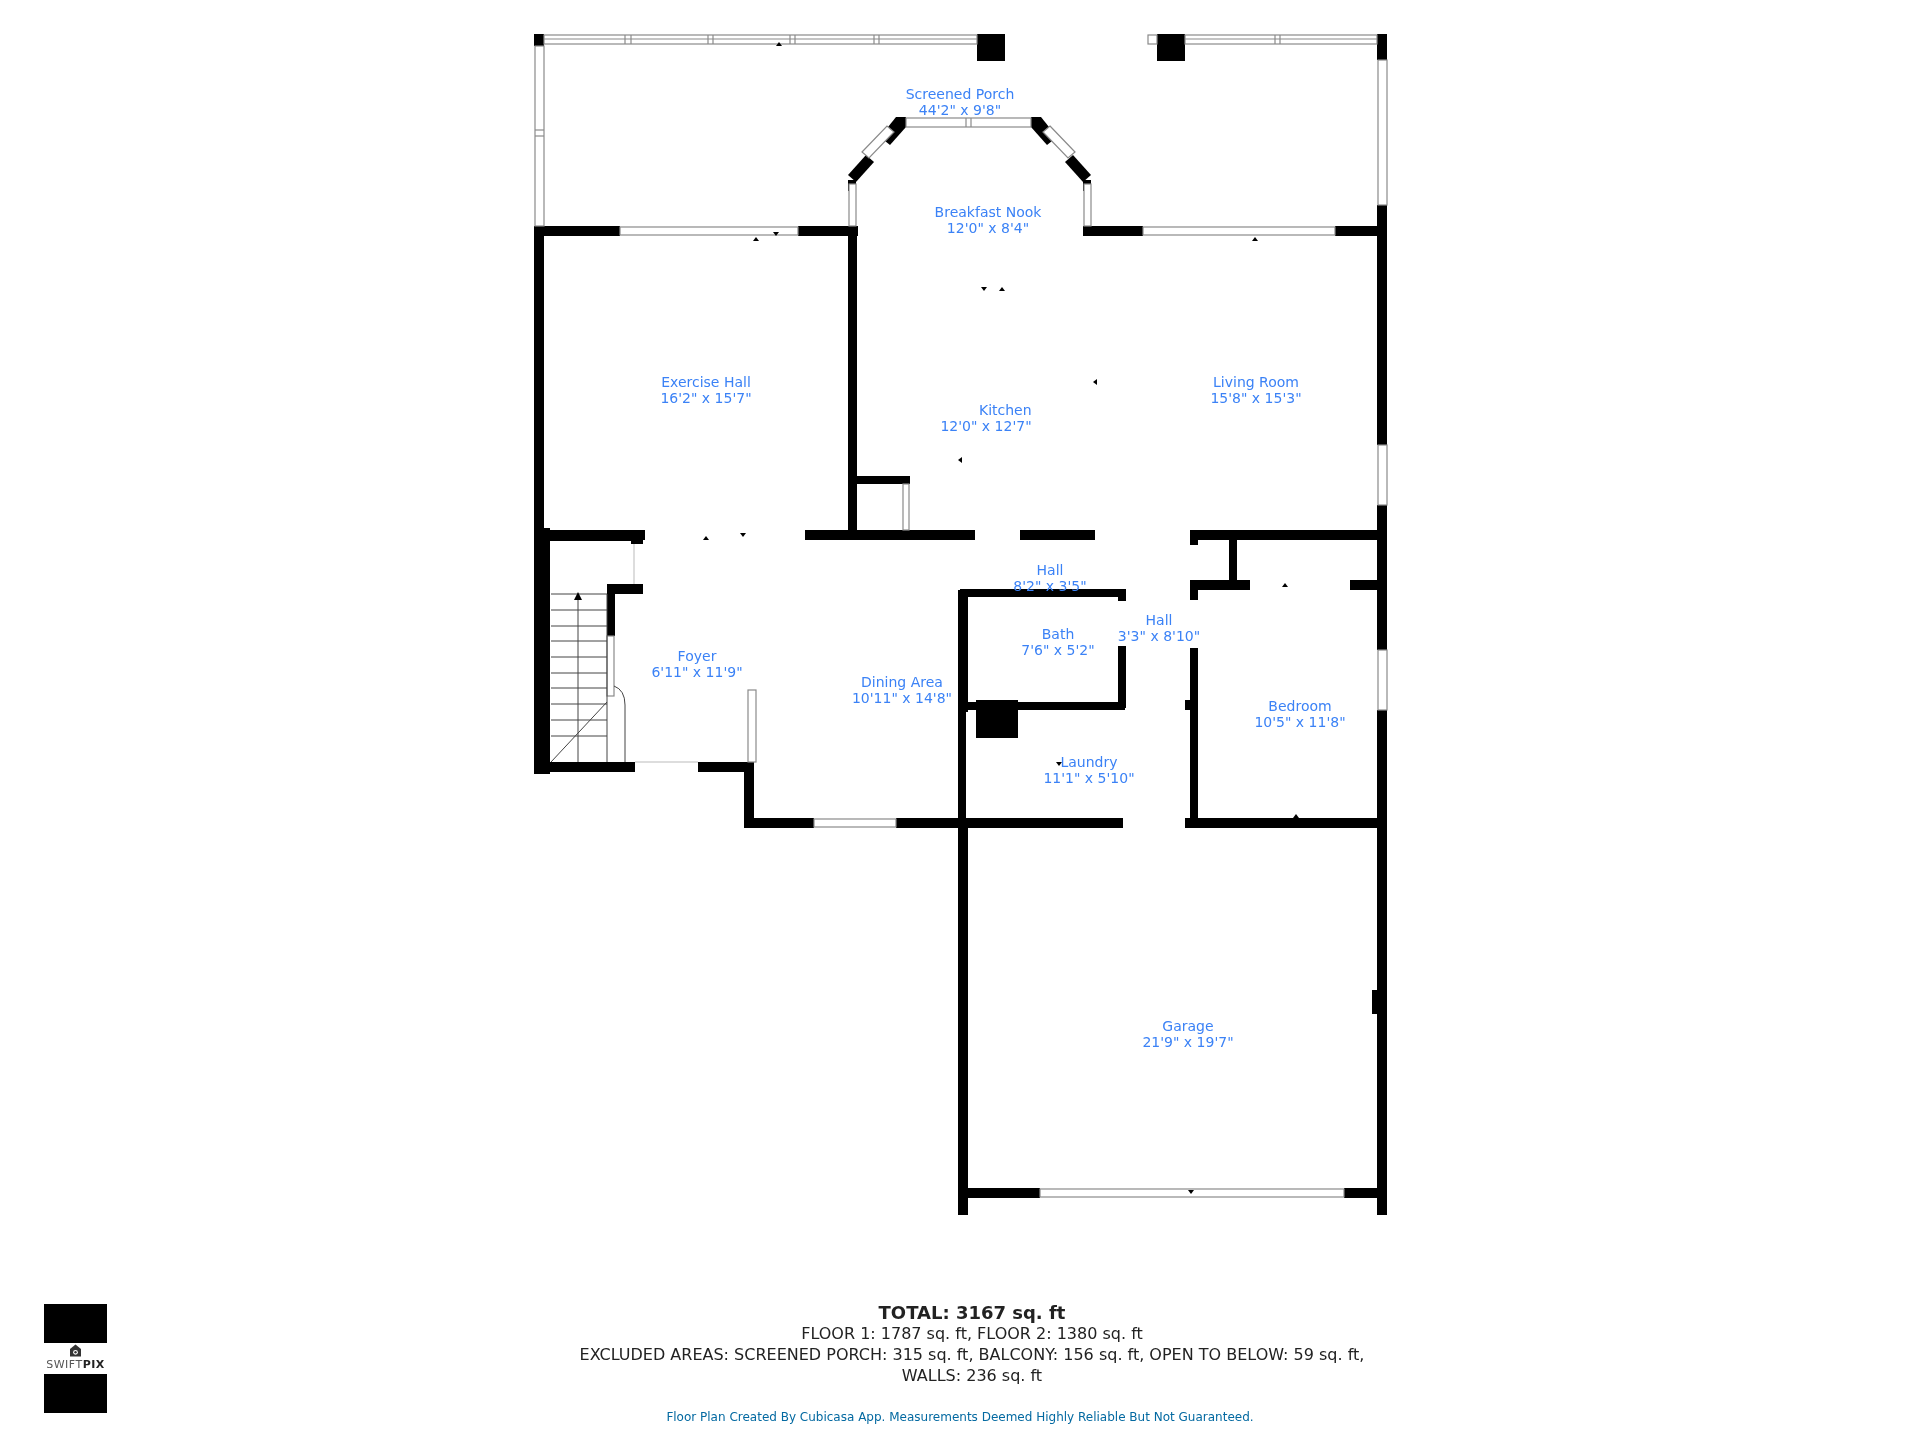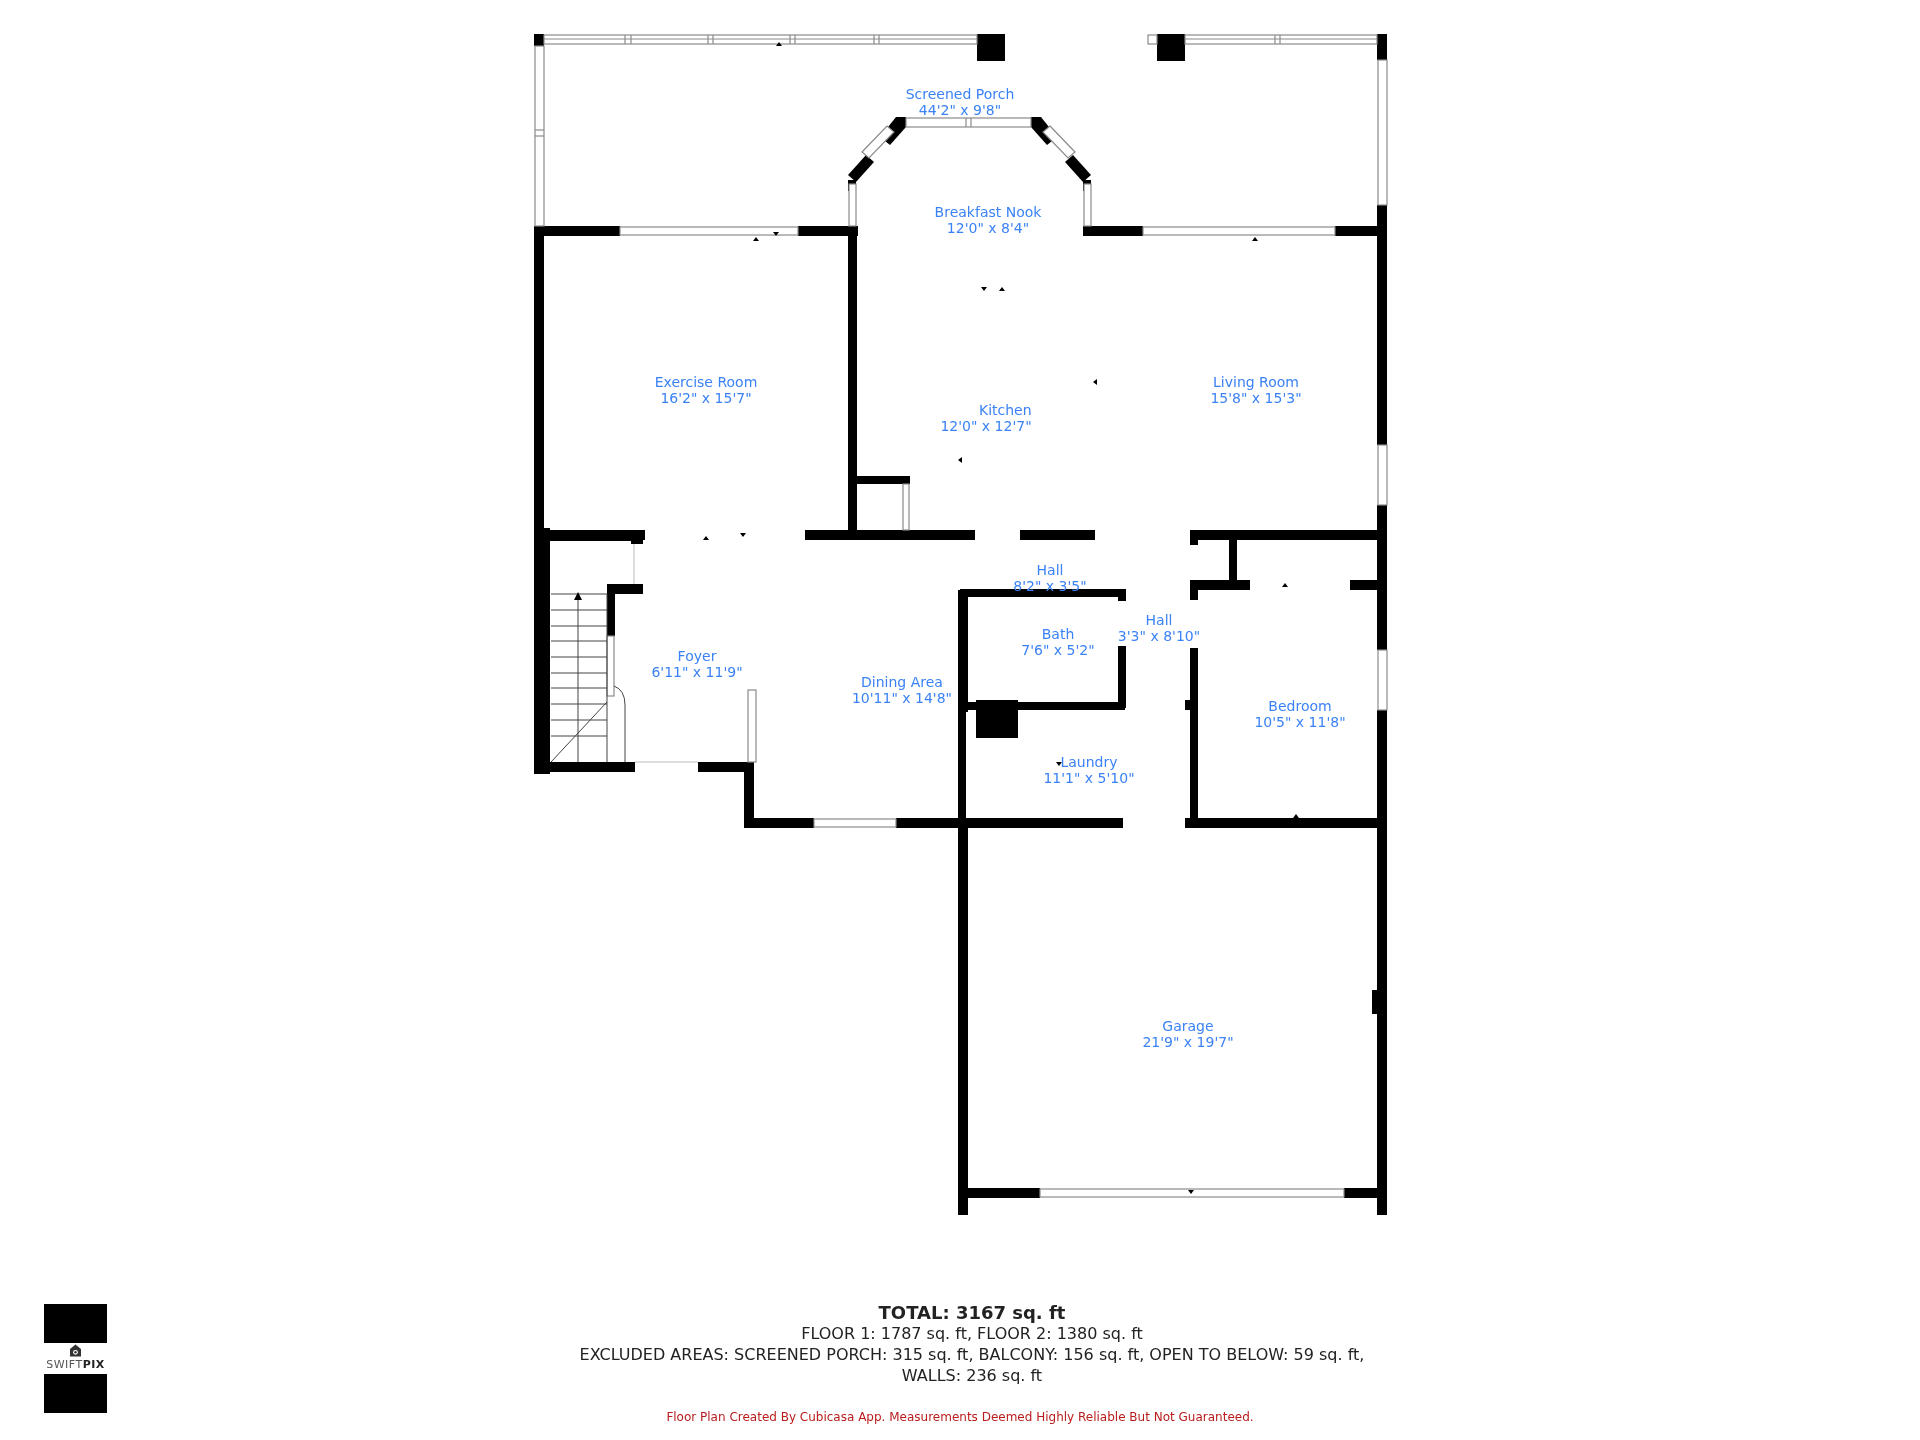--- a/index.html
+++ b/index.html
@@ -5,21 +5,21 @@
   html, body { margin: 0; padding: 0; background: #ffffff; }
   body { width: 1920px; height: 1440px; position: relative; overflow: hidden;
          font-family: "DejaVu Sans", "Liberation Sans", sans-serif; color: #222; }
   #plan { position: absolute; left: 0; top: 0; width: 1920px; height: 1440px; }
   .room-label { position: absolute; text-align: center; font-size: 14px; line-height: 16px;
                 color: #3b82f6; transform: translateX(-50%); white-space: nowrap; }
   .room-label .name, .room-label .dims { display: block; }
   .summary { position: absolute; left: 12px; width: 1920px; text-align: center; top: 1302px; }
   .summary .total { font-family: "DejaVu Sans", sans-serif; font-weight: bold; font-size: 18px; line-height: 21px; }
   .summary .line { font-size: 16px; line-height: 21px; }
-  .disclaimer { position: absolute; left: 0; width: 1920px; top: 1410px; text-align: center; font-size: 12px; color: #b91c1c; }
+  .disclaimer { position: absolute; left: 0; width: 1920px; top: 1410px; text-align: center; font-size: 12px; color: #0369a1; }
   .logo { position: absolute; left: 44px; top: 1304px; width: 63px; height: 111px; }
   .logo .blk { position: absolute; left: 0; width: 63px; background: #000; }
   .logo .blk.top { top: 0; height: 39px; }
   .logo .blk.bot { top: 70px; height: 39px; }
   .logo .brand { position: absolute; top: 54px; left: 0; width: 63px; text-align: center;
                  font-size: 11px; letter-spacing: 0.5px; color: #555; }
   .logo .brand b { color: #222; }
   .logo .house { position: absolute; top: 40px; left: 25px; width: 13px; height: 13px; }
 </style>
 </head>
@@ -195,21 +195,21 @@
 
 <div class="room-label" style="left:960px; top:86px;">
   <span class="name">Screened Porch</span>
   <span class="dims">44'2" x 9'8"</span>
 </div>
 <div class="room-label" style="left:988px; top:204px;">
   <span class="name">Breakfast Nook</span>
   <span class="dims">12'0" x 8'4"</span>
 </div>
 <div class="room-label" style="left:706px; top:374px;">
-  <span class="name">Exercise Room</span>
+  <span class="name">Exercise Hall</span>
   <span class="dims">16'2" x 15'7"</span>
 </div>
 <div class="room-label" style="left:986px; top:402px;text-align:right;">
   <span class="name">Kitchen</span>
   <span class="dims">12'0" x 12'7"</span>
 </div>
 <div class="room-label" style="left:1256px; top:374px;">
   <span class="name">Living Room</span>
   <span class="dims">15'8" x 15'3"</span>
 </div>

